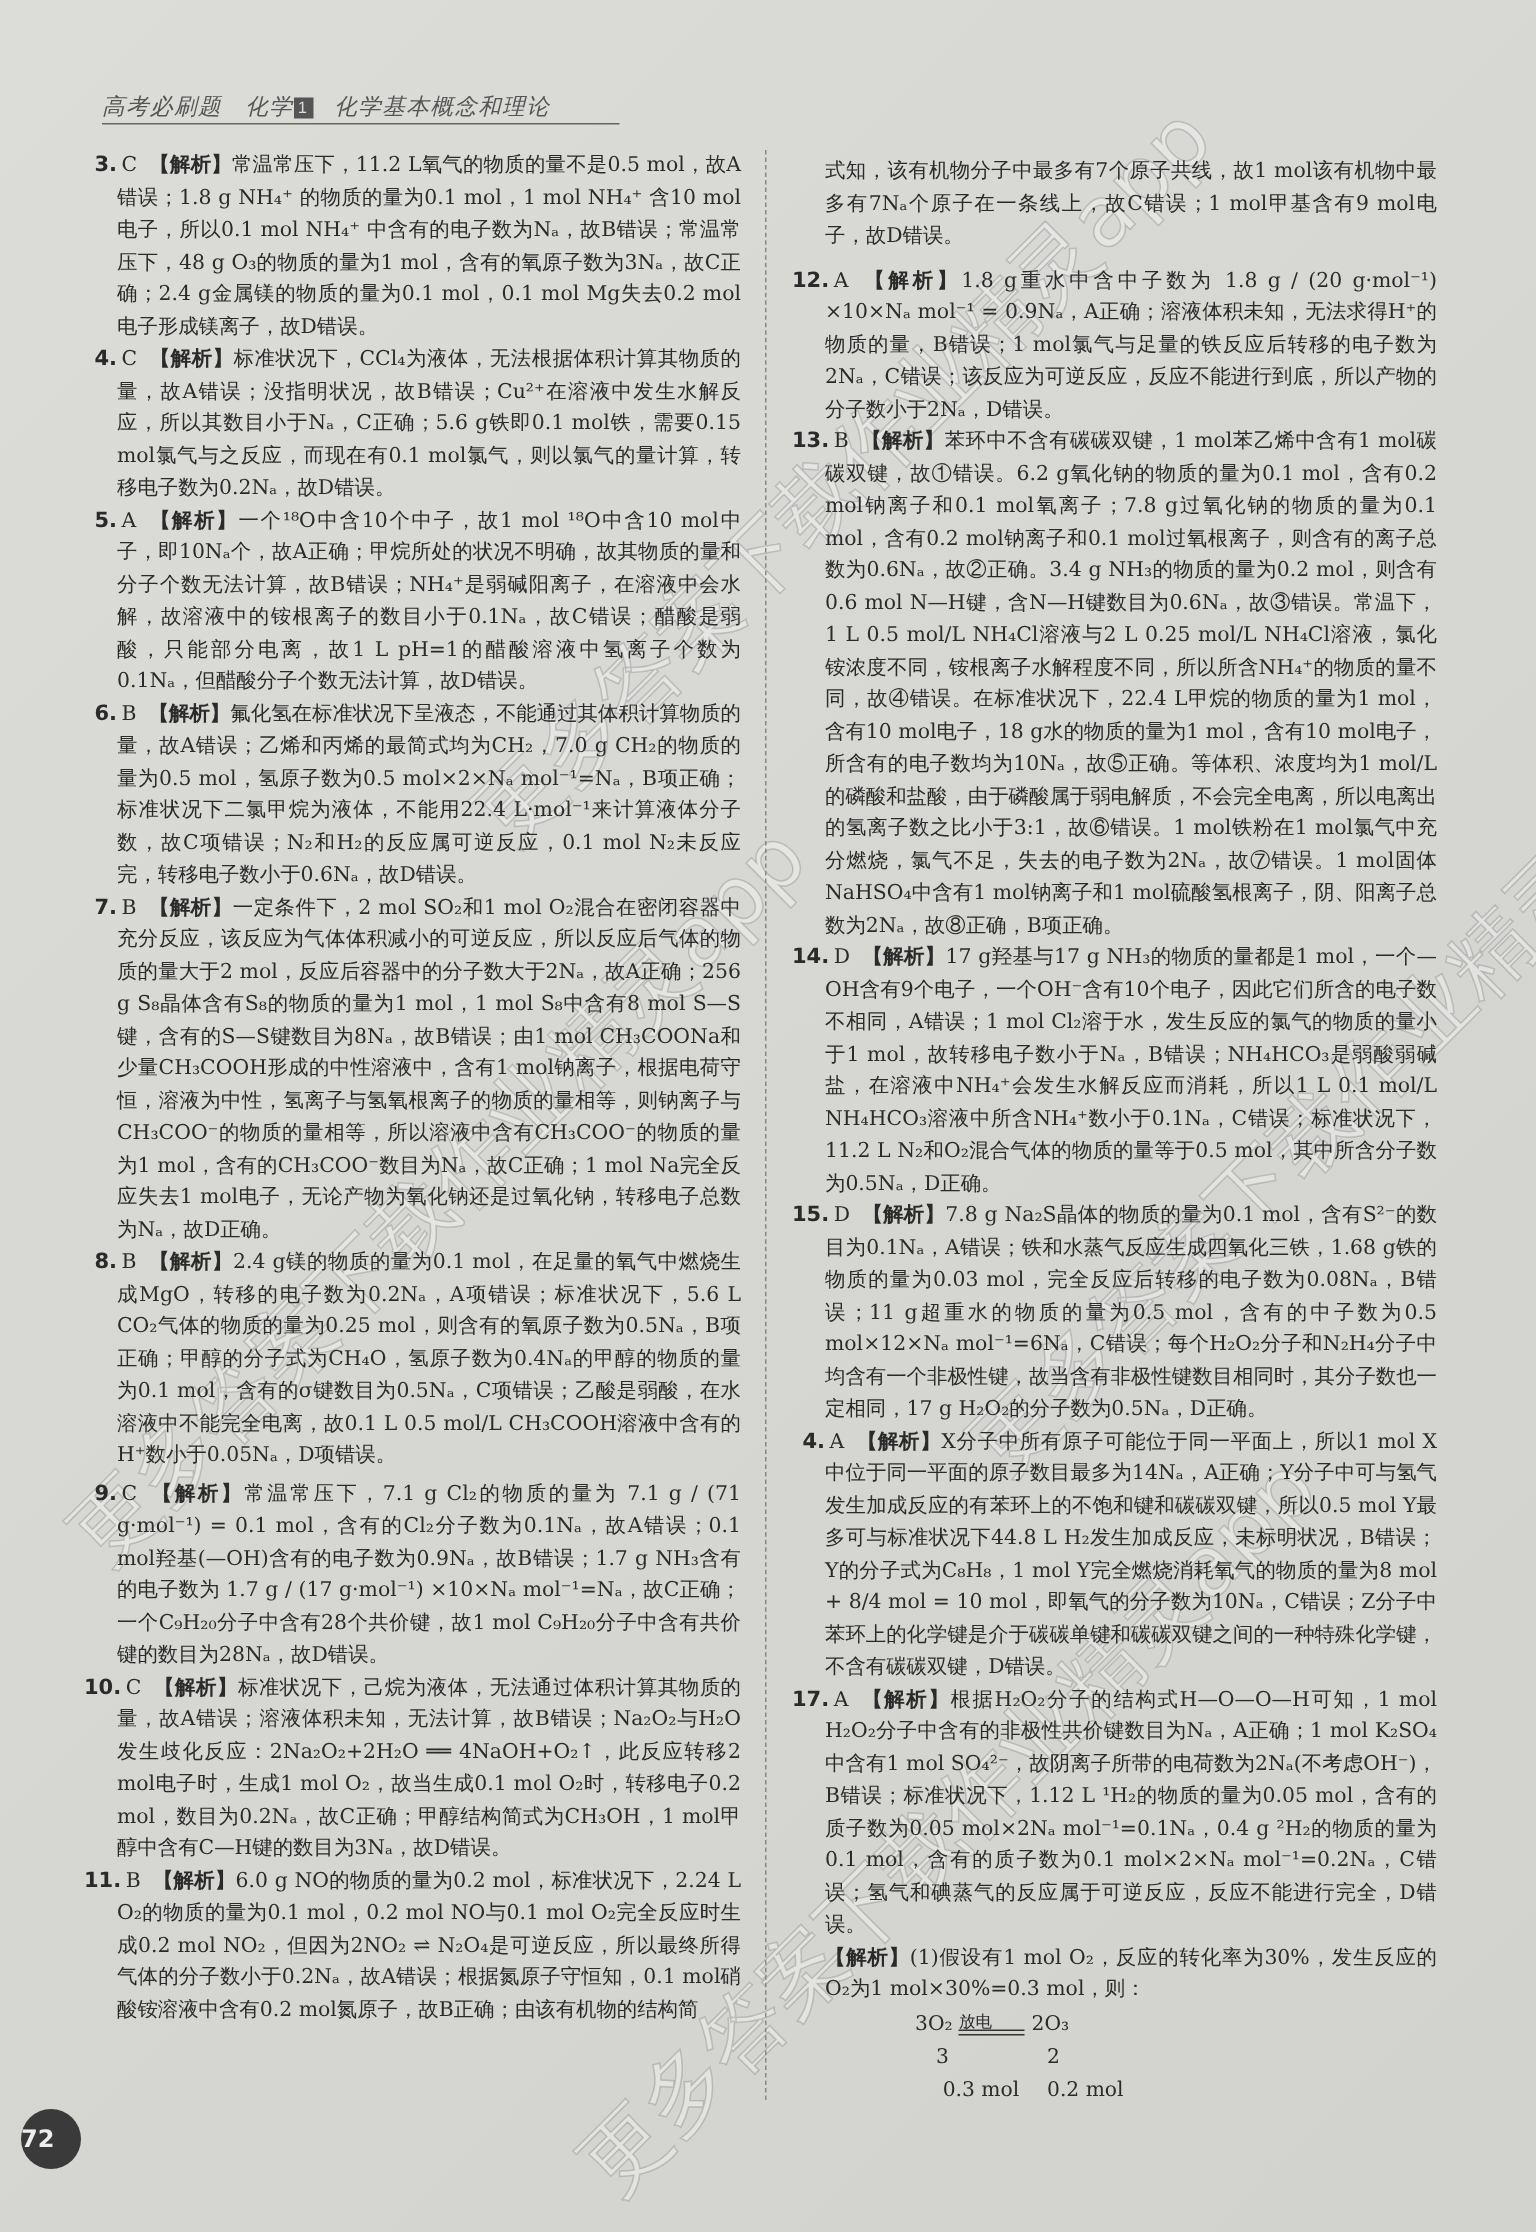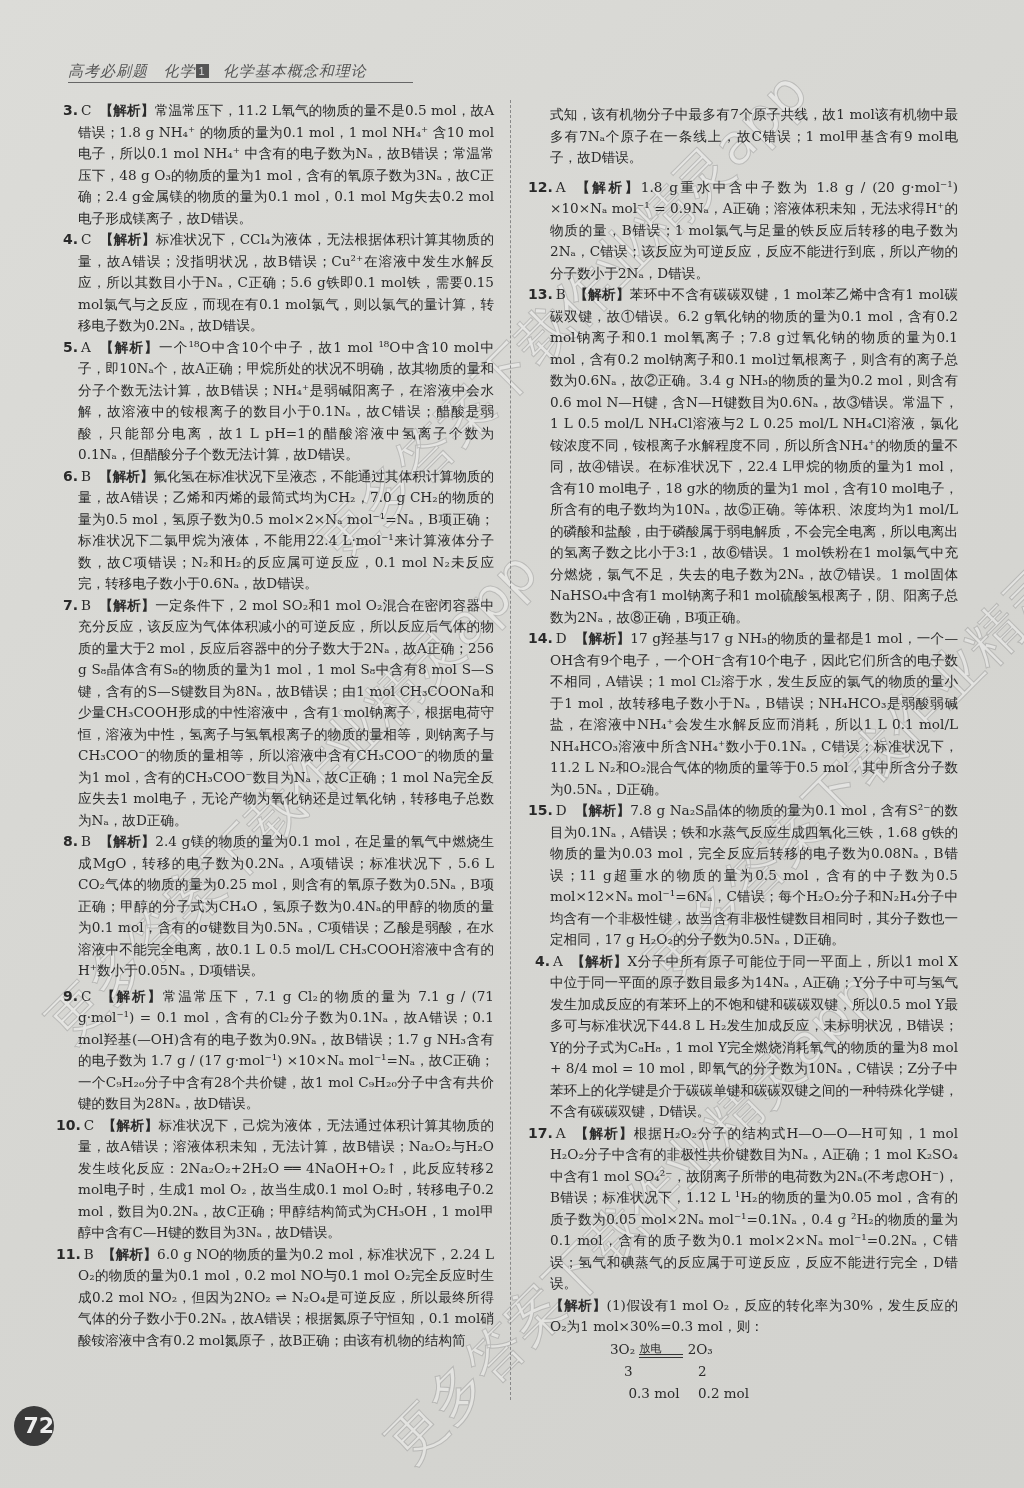--- a/index.html
+++ b/index.html
@@ -39,22 +39,22 @@
     display:inline-block; min-width:22px; margin-left:-22px; text-align:right;
   }
   .item .ans { margin:0 8px 0 3px; }
   .item .tag { font-weight:bold; }
   .para { padding-left:16px; }
   .cont { padding-left:16px; }
   .reaction { padding-left:76px; line-height:22px; font-size:13.5px; }
   .page-num {
     position:absolute; left:14px; top:1406px; width:40px; height:40px;
     border-radius:50%; background:#3a3a3a; color:#eee;
-    font-family:"DejaVu Sans", sans-serif; font-weight:bold; font-size:22px;
-    line-height:40px; text-align:right;
+    font-family:"DejaVu Sans", sans-serif; font-weight:bold; font-size:16px;
+    line-height:40px; text-align:left;
   }
   .footer-quote {
     position:absolute; left:60px; top:1414px;
     font-family:"DejaVu Serif", serif; font-style:italic;
     font-size:14.5px; color:#444; letter-spacing:3px; white-space:nowrap;
   }
   .watermark {
     position:absolute; font-family:"DejaVu Sans", sans-serif;
     font-size:56px; color:rgba(255,255,255,0.35);
     transform:rotate(-45deg); white-space:nowrap; pointer-events:none;

